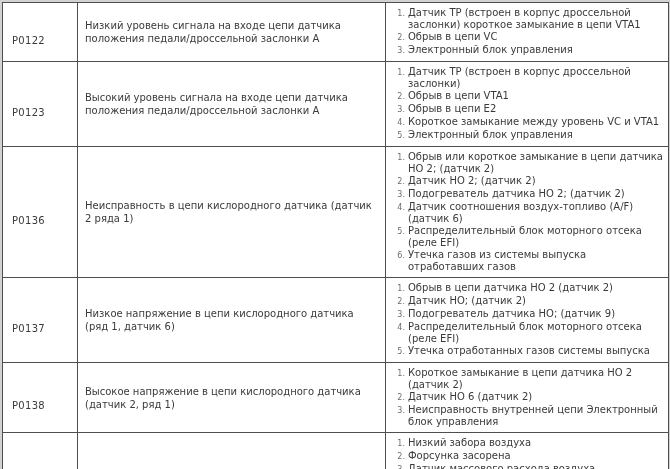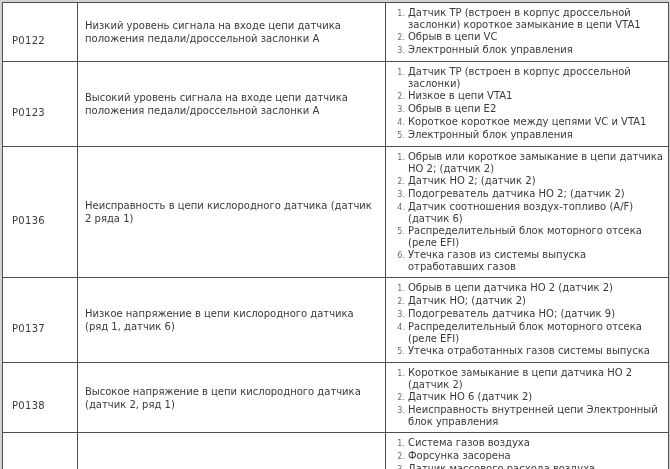--- a/index.html
+++ b/index.html
@@ -109,23 +109,23 @@
   <tr>
     <td class="code-cell">
       <span>P0123</span>
     </td>
     <td class="desc-cell">
       <span>Высокий уровень сигнала на входе цепи датчика положения педали/дроссельной заслонки А</span>
     </td>
     <td class="causes-cell">
       <ol class="causes">
               <li>Датчик TP (встроен в корпус дроссельной заслонки)</li>
-              <li>Низкое в цепи VTA1</li>
+              <li>Обрыв в цепи VTA1</li>
               <li>Обрыв в цепи E2</li>
-              <li>Короткое короткое между цепями VC и VTA1</li>
+              <li>Короткое замыкание между уровень VC и VTA1</li>
               <li>Электронный блок управления</li>
             </ol>
     </td>
   </tr>
 
   <tr>
     <td class="code-cell">
       <span>P0136</span>
     </td>
     <td class="desc-cell">
@@ -179,21 +179,21 @@
 
   <tr>
     <td class="code-cell">
       
     </td>
     <td class="desc-cell">
       
     </td>
     <td class="causes-cell">
       <ol class="causes">
-              <li>Система газов воздуха</li>
+              <li>Низкий забора воздуха</li>
               <li>Форсунка засорена</li>
               <li>Датчик массового расхода воздуха</li>
             </ol>
     </td>
   </tr>
 </tbody>
   </table>
 </div>
 
 </body></html>

